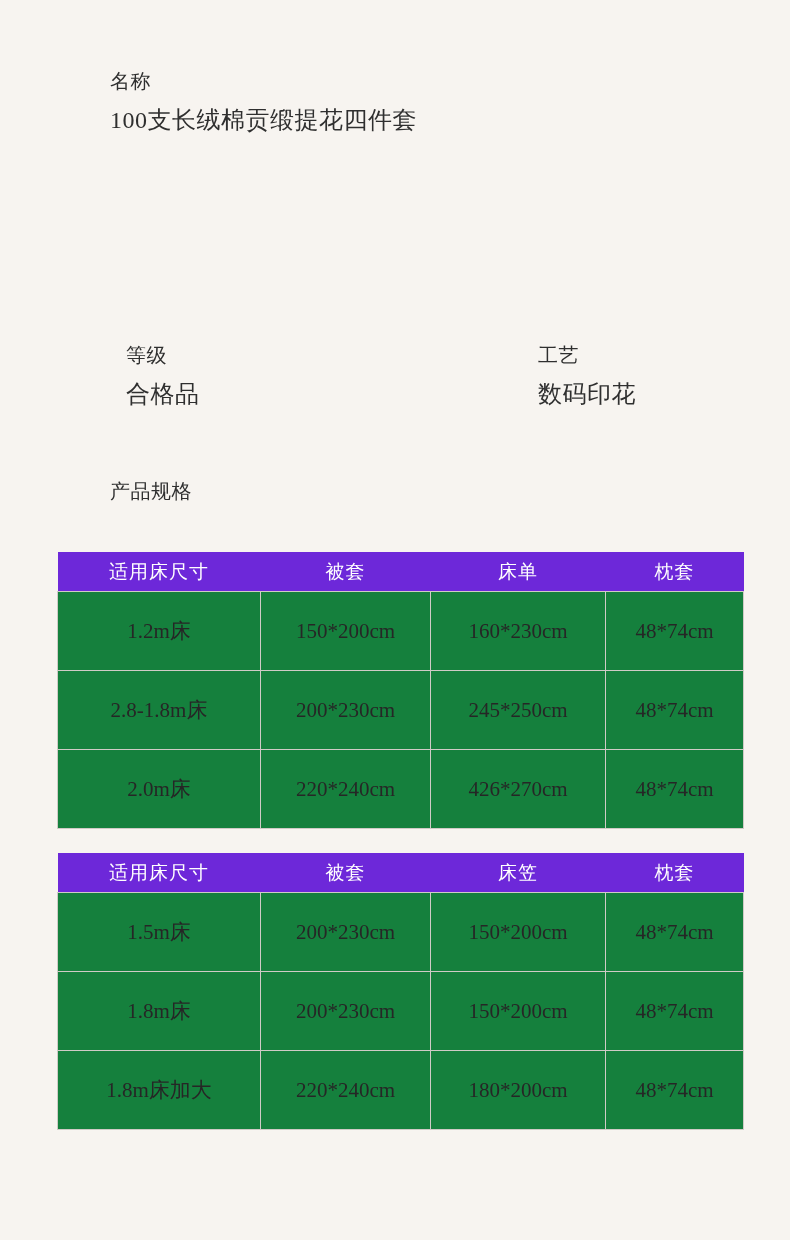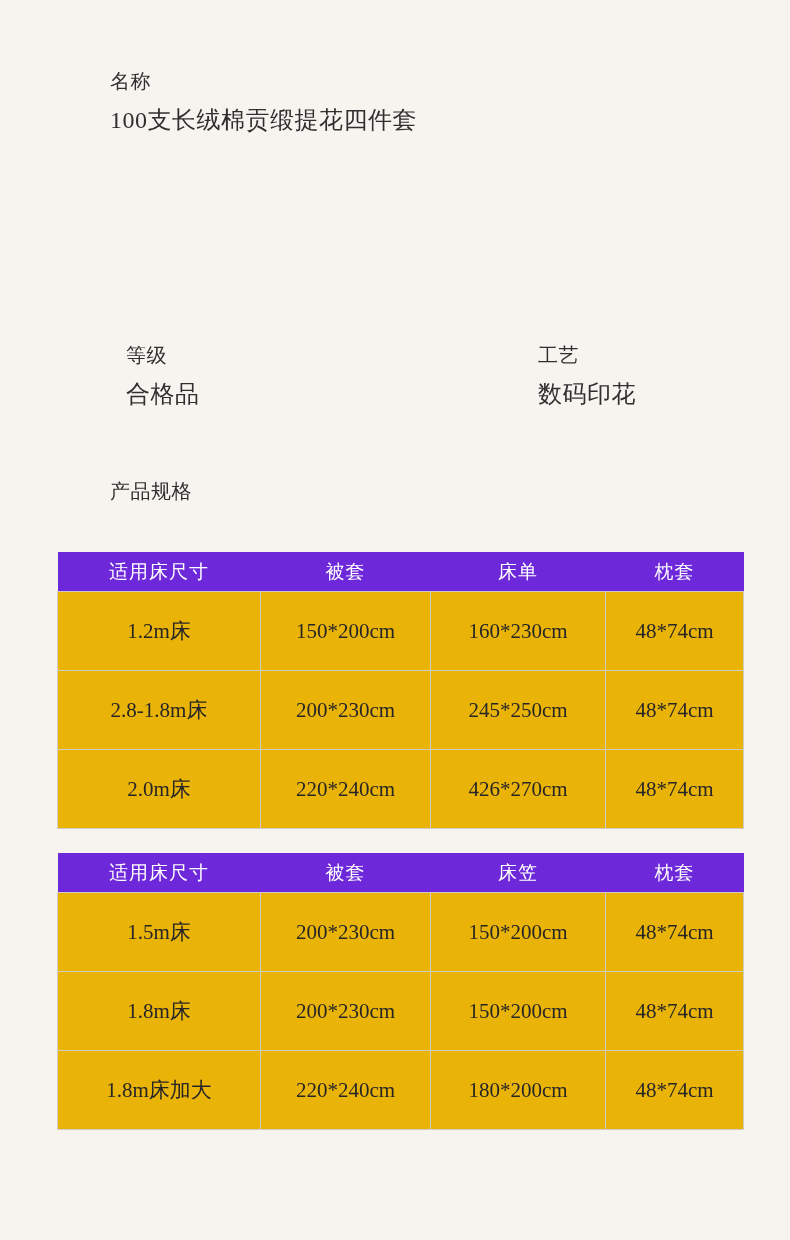--- a/index.html
+++ b/index.html
@@ -61,21 +61,21 @@
     color: #ffffff;
     font-weight: normal;
     font-size: 19px;
     height: 39px;
     line-height: 39px;
     padding: 0;
     text-align: center;
     letter-spacing: 1px;
   }
   .spec-table tbody td {
-    background: #eab308;
+    background: #15803d;
     border: 1px solid #cfcbc6;
     height: 78px;
     font-size: 21px;
     text-align: center;
     padding: 0;
     color: #262626;
   }
   .spec-table tbody tr td:first-child {
     border-left: 1px solid #cfcbc6;
   }

